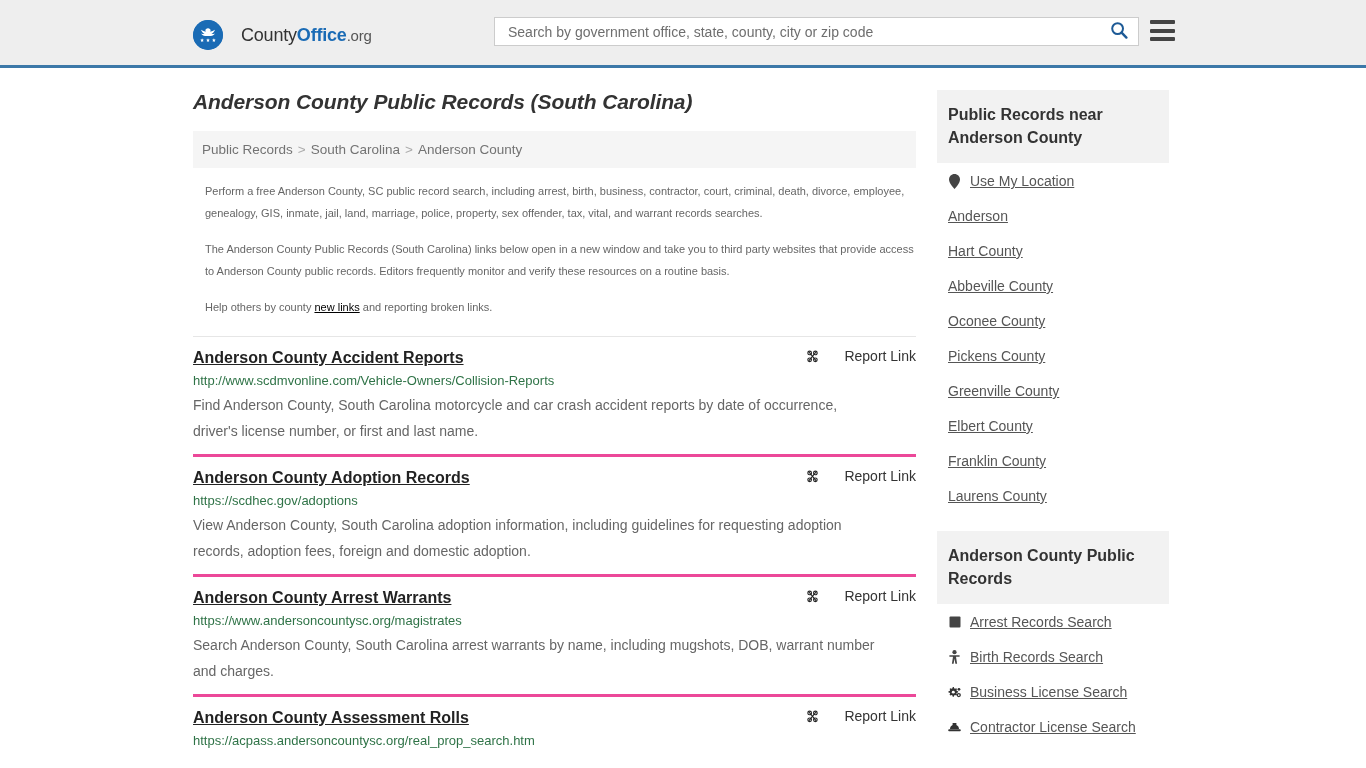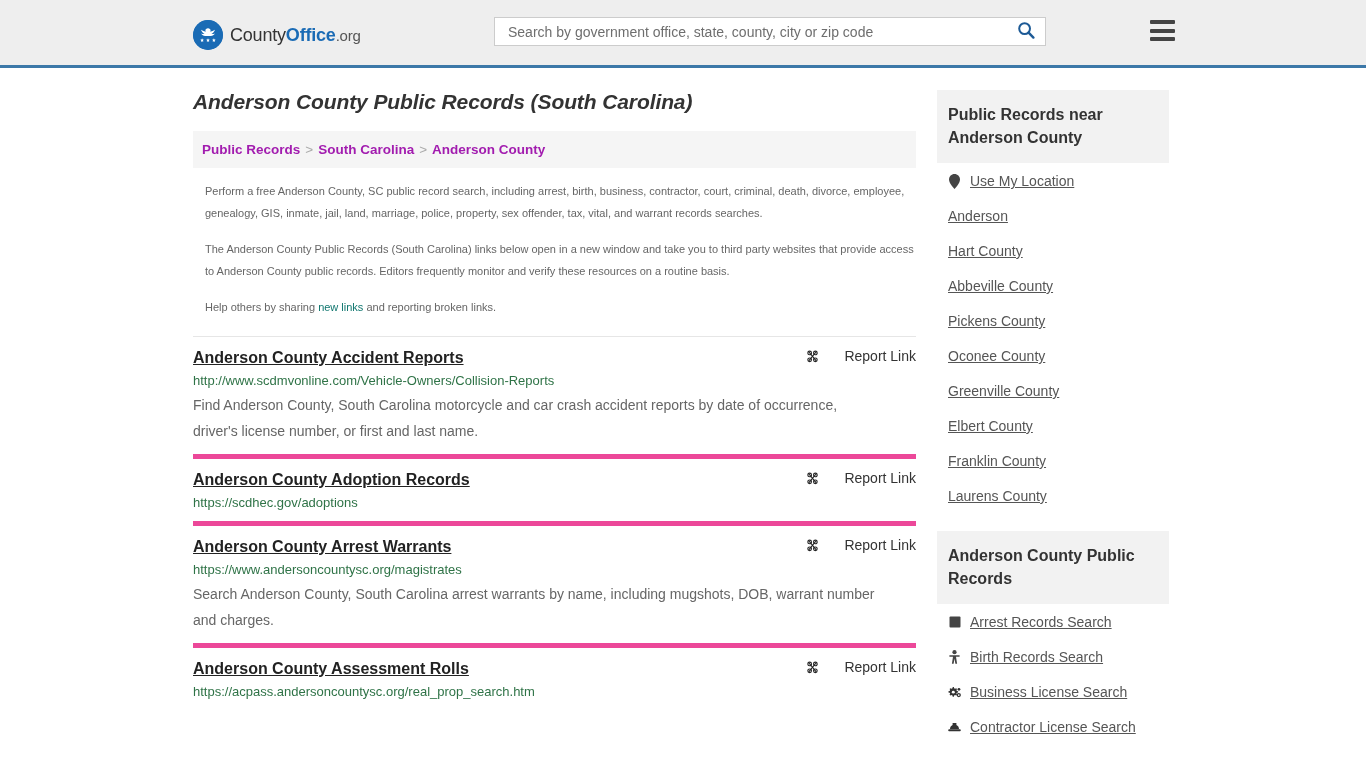--- a/index.html
+++ b/index.html
@@ -20,21 +20,21 @@
     border-bottom: 3px solid #3c78a8;
     display: flex;
     align-items: center;
   }
   .logo-wrap {
     position: absolute;
     left: 193px;
     top: 20px;
     display: flex;
     align-items: center;
-    gap: 7px;
+    gap: 18px;
   }
   .logo-mark {
     width: 30px; height: 30px;
     border-radius: 50%;
     background: #1a6bb5;
     position: relative;
     flex: 0 0 auto;
     overflow: hidden;
   }
   .logo-mark svg { position: absolute; left: 0; top: 0; }
@@ -45,21 +45,21 @@
     white-space: nowrap;
   }
   .logo-text .b { color: #1a6bb5; font-weight: bold; }
   .logo-text .a { color: #333333; font-weight: normal; }
   .logo-text .org { color: #555555; font-size: 15px; }
 
   .searchbox {
     position: absolute;
     left: 494px;
     top: 17px;
-    width: 552px;
+    width: 645px;
     height: 29px;
     background: #ffffff;
     border: 1px solid #cccccc;
     display: flex;
     align-items: center;
     padding: 0 8px 0 11px;
   }
   .searchbox input {
     border: 0;
     outline: none;
@@ -115,37 +115,38 @@
     font-style: italic;
   }
 
   .breadcrumb {
     background: #f5f5f5;
     padding: 11px 9px;
     font-size: 13.5px;
     color: #666666;
     margin-bottom: 12px;
   }
-  .breadcrumb a { color: #a21caf; text-decoration: none; font-weight: bold; }
+  .breadcrumb a { color: #737373; text-decoration: none; }
   .breadcrumb .sep { color: #aaaaaa; margin: 0 5px; }
 
   .intro p {
     font-size: 11px;
     line-height: 22px;
     color: #666666;
     margin: 0 0 14px 12px;
   }
   .intro p:last-child { margin-bottom: 0; }
   .intro a {
-    color: #0f766e;
+    color: #000000;
+    text-decoration: underline;
   }
 
   .records { margin-top: 18px; }
   .record {
-    border-top: 5px solid #ec4899;
+    border-top: 3px solid #ec4899;
     padding: 11px 0 10px 0;
     position: relative;
   }
   .record:first-child { border-top: 1px solid #e6e6e6; }
   .record-head {
     display: flex;
     align-items: flex-start;
     justify-content: space-between;
   }
   .record-title {
@@ -260,21 +261,21 @@
 
       <h1 class="page-title">Anderson County Public Records (South Carolina)</h1>
 
       <div class="breadcrumb">
         <a>Public Records</a><span class="sep">&gt;</span><a>South Carolina</a><span class="sep">&gt;</span><a>Anderson County</a>
       </div>
 
       <div class="intro">
         <p>Perform a free Anderson County, SC public record search, including arrest, birth, business, contractor, court, criminal, death, divorce, employee, genealogy, GIS, inmate, jail, land, marriage, police, property, sex offender, tax, vital, and warrant records searches.</p>
         <p>The Anderson County Public Records (South Carolina) links below open in a new window and take you to third party websites that provide access to Anderson County public records. Editors frequently monitor and verify these resources on a routine basis.</p>
-        <p><span>Help others by sharing </span><a>new links</a><span> and reporting broken links.</span></p>
+        <p><span>Help others by county </span><a>new links</a><span> and reporting broken links.</span></p>
       </div>
 
       <div class="records" id="records-list">
           <div class="record">
             <div class="record-head">
               <a class="record-title">Anderson County Accident Reports</a>
               <div class="report-link">
                 <span class="ico">
                   <svg width="15" height="15" viewBox="0 0 15 15">
                     <path d="M3.2 2.0 L11.8 12.6 M11.8 2.0 L3.2 12.6" stroke="#222" stroke-width="1.3" fill="none"></path>
@@ -300,20 +301,21 @@
                     <circle cx="4.2" cy="3.4" r="2.1" fill="none" stroke="#222" stroke-width="1.3"></circle>
                     <circle cx="10.8" cy="3.4" r="2.1" fill="none" stroke="#222" stroke-width="1.3"></circle>
                     <circle cx="4.2" cy="11.3" r="2.1" fill="none" stroke="#222" stroke-width="1.3"></circle>
                     <circle cx="10.8" cy="11.3" r="2.1" fill="none" stroke="#222" stroke-width="1.3"></circle>
                   </svg>
                 </span>
                 <span class="rl-text">Report Link</span>
               </div>
             </div>
             <div class="record-url">https://scdhec.gov/adoptions</div>
+            <div class="record-desc">View Anderson County, South Carolina adoption information, including guidelines for requesting adoption records, adoption fees, foreign and domestic adoption.</div>
           </div>
           <div class="record">
             <div class="record-head">
               <a class="record-title">Anderson County Arrest Warrants</a>
               <div class="report-link">
                 <span class="ico">
                   <svg width="15" height="15" viewBox="0 0 15 15">
                     <path d="M3.2 2.0 L11.8 12.6 M11.8 2.0 L3.2 12.6" stroke="#222" stroke-width="1.3" fill="none"></path>
                     <circle cx="4.2" cy="3.4" r="2.1" fill="none" stroke="#222" stroke-width="1.3"></circle>
                     <circle cx="10.8" cy="3.4" r="2.1" fill="none" stroke="#222" stroke-width="1.3"></circle>
@@ -364,24 +366,24 @@
             <li>
               <a>Anderson</a>
             </li>
             <li>
               <a>Hart County</a>
             </li>
             <li>
               <a>Abbeville County</a>
             </li>
             <li>
+              <a>Oconee County</a>
+            </li>
+            <li>
               <a>Pickens County</a>
-            </li>
-            <li>
-              <a>Oconee County</a>
             </li>
             <li>
               <a>Greenville County</a>
             </li>
             <li>
               <a>Elbert County</a>
             </li>
             <li>
               <a>Franklin County</a>
             </li>

